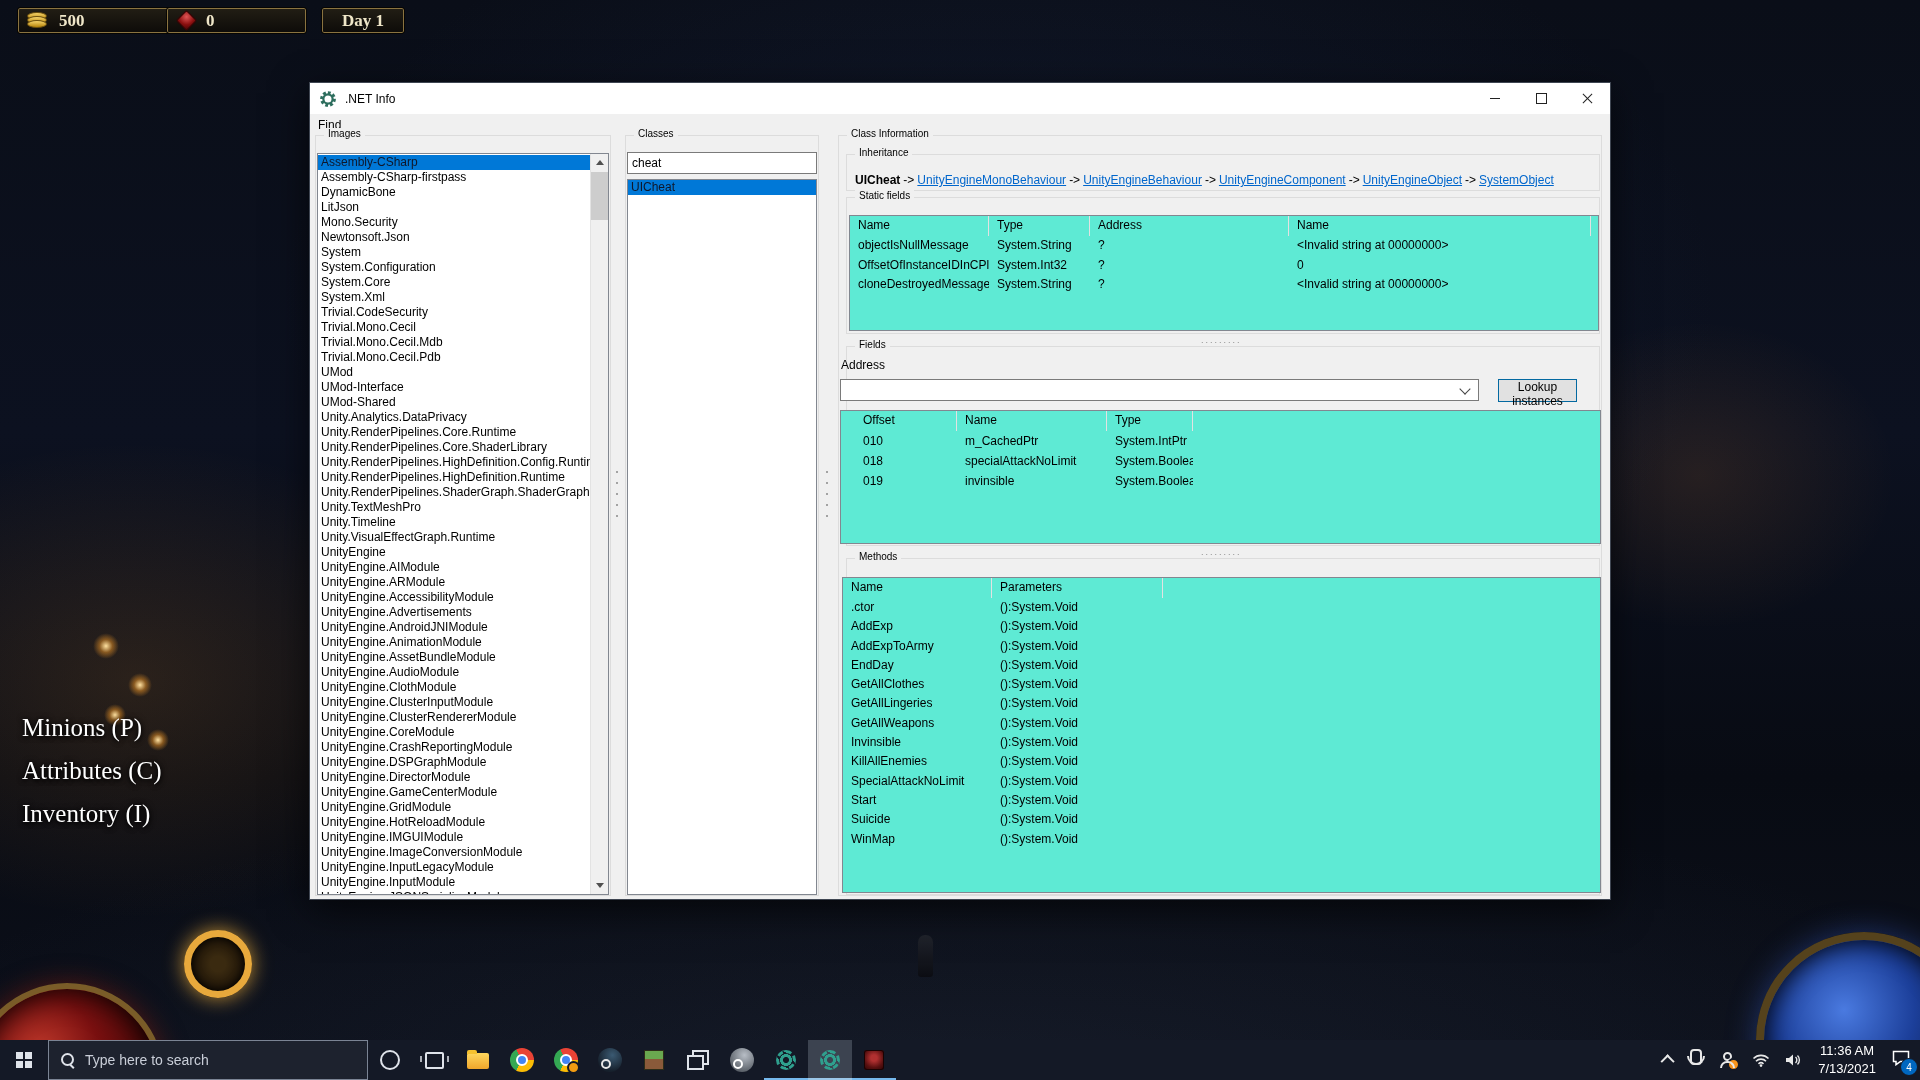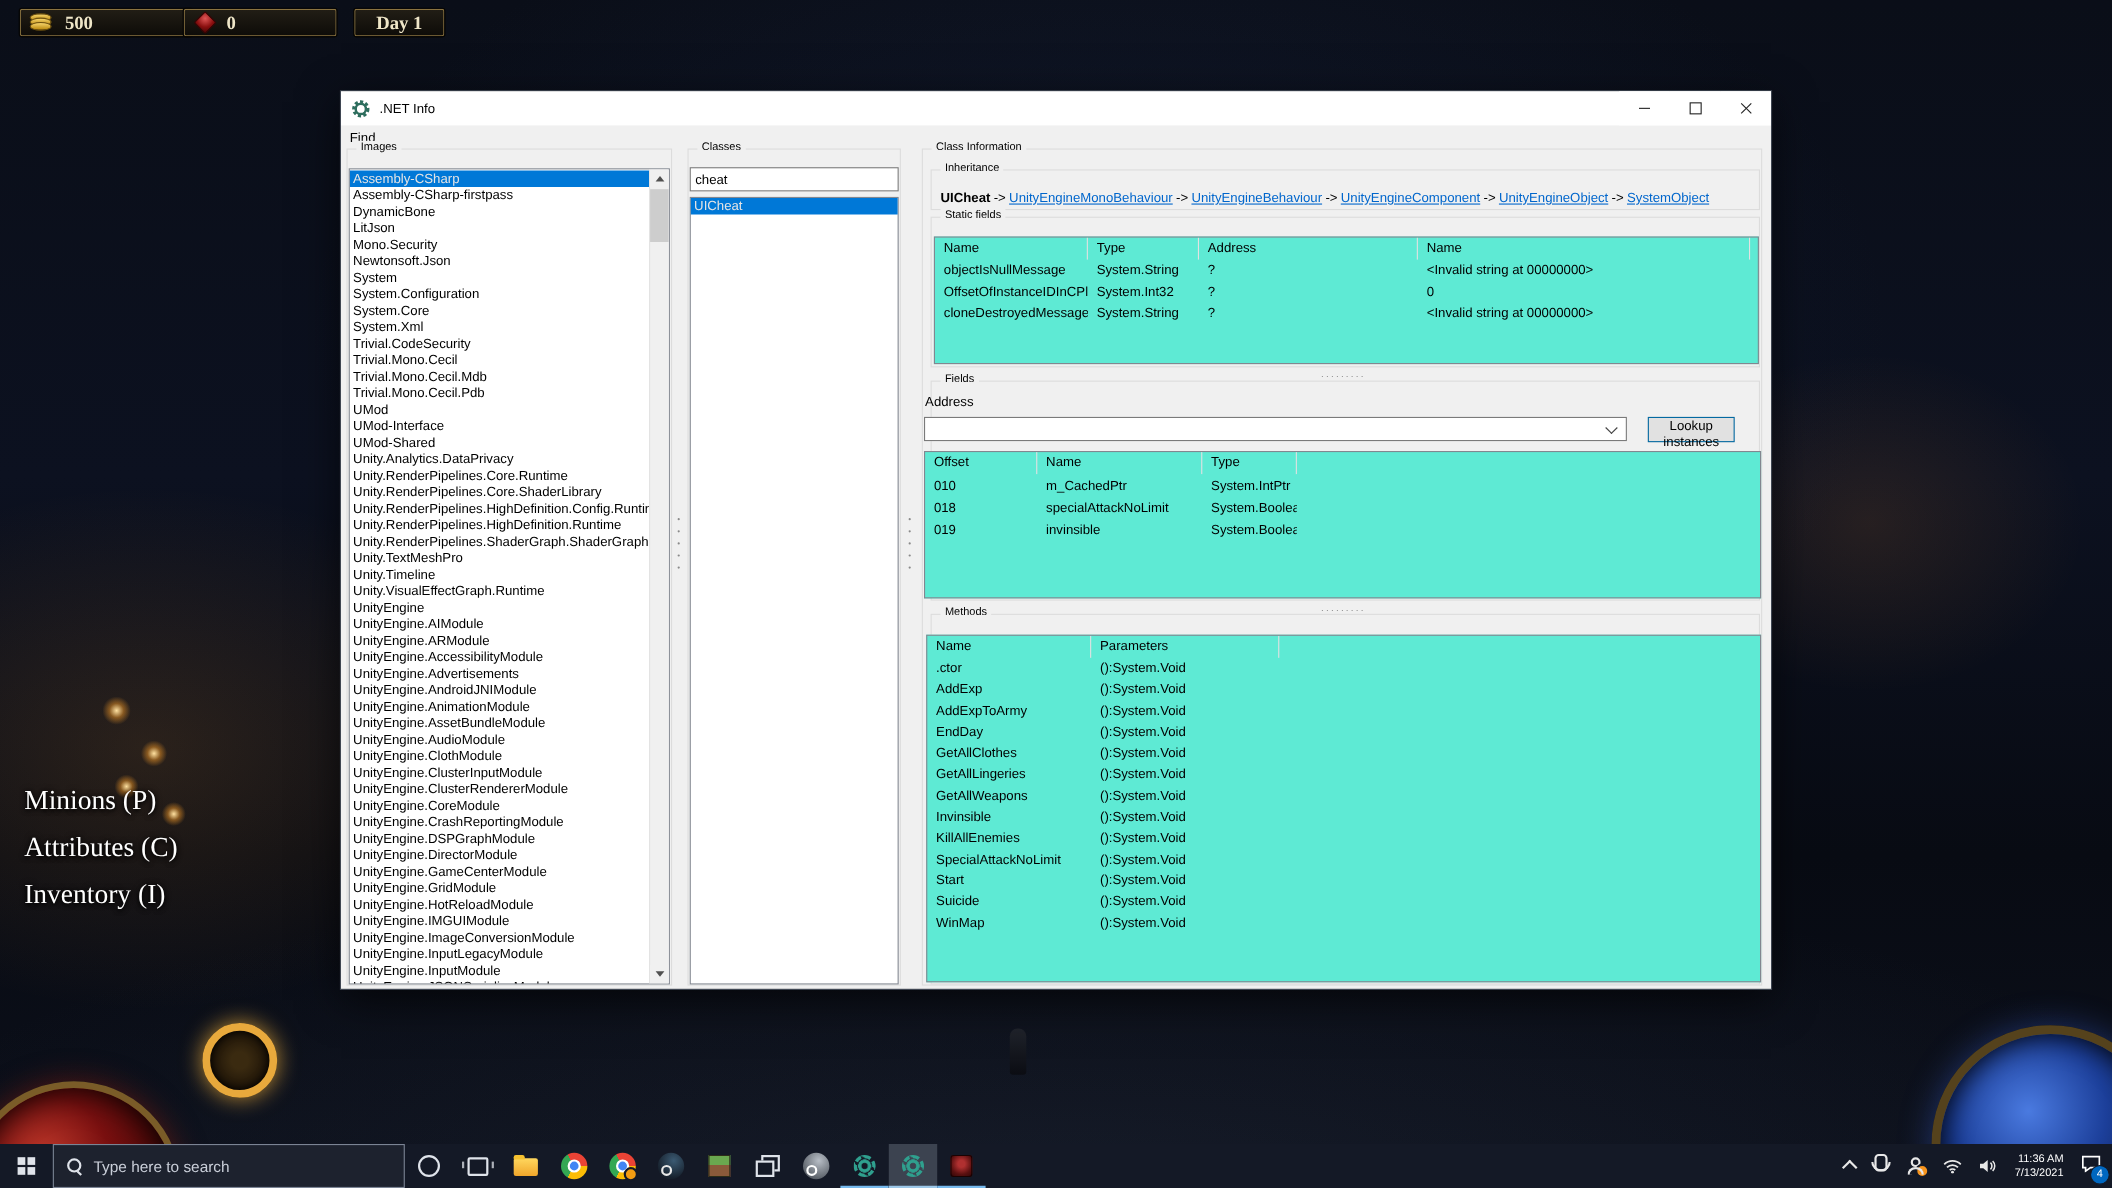--- a/index.html
+++ b/index.html
@@ -54,21 +54,21 @@
   .menubar{position:absolute;left:0;top:31px;right:0;height:21px;display:flex;align-items:center;}
   .menu-item{padding:2px 8px;}
   .groupbox{position:absolute;border:1px solid #dcdcdc;box-sizing:border-box;}
   .grouplabel{position:absolute;top:-8px;left:8px;background:#f0f0f0;padding:0 4px;font-size:10px;white-space:nowrap;}
   
   .gb-images{left:5px;top:52px;width:296px;height:761px;}
   .listbox{position:absolute;left:1px;top:17px;width:292px;height:742px;background:#fff;
     border:1px solid #828790;box-sizing:border-box;overflow:hidden;}
   .img-rows{position:absolute;left:0;top:1px;right:17px;}
   .img-rows .row{height:15px;line-height:15px;font-size:12px;padding-left:3px;white-space:nowrap;overflow:hidden;}
-  .row.selected{background:#0078d7;color:#e5e5e5;}
+  .row.selected{background:#0078d7;color:#0f172a;}
   .scrollbar{position:absolute;right:0;top:0;bottom:0;width:17px;background:#f0f0f0;border-left:1px solid #e3e3e3;}
   .sb-btn{position:absolute;left:0;width:17px;height:17px;display:flex;align-items:center;justify-content:center;background:#f0f0f0;border:none;padding:0;}
   .sb-up{top:0}.sb-down{bottom:0}
   .tri-up{width:0;height:0;border-left:4px solid transparent;border-right:4px solid transparent;border-bottom:5px solid #505050;}
   .tri-down{width:0;height:0;border-left:4px solid transparent;border-right:4px solid transparent;border-top:5px solid #505050;}
   .sb-thumb{position:absolute;left:0;top:18px;width:17px;height:48px;background:#cdcdcd;}
   
   .gb-classes{left:315px;top:52px;width:194px;height:761px;}
   .cls-input{position:absolute;left:1px;top:16px;width:190px;height:22px;box-sizing:border-box;
     border:1px solid #7a7a7a;background:#fff;font-size:12px;font-family:"Liberation Sans",sans-serif;padding:0 0 0 4px;}
@@ -96,21 +96,21 @@
   .tc{padding-left:8px;white-space:nowrap;overflow:hidden;}
   .tbl-static{left:2px;top:17px;width:750px;height:116px;}
   .tbl-static .thead,.tbl-static .trow{grid-template-columns:139px 101px 199px 302px 1fr;}
   .tbl-static .trow{height:19.5px;line-height:19.5px;}
   .addr-label{position:absolute;left:-6px;top:11px;}
   .combo{position:absolute;left:-7px;top:32px;width:639px;height:22px;background:#fff;border:1px solid #7a7a7a;box-sizing:border-box;}
   .combo .chev{position:absolute;right:9px;top:5px;width:7px;height:7px;border-right:1.5px solid #444;border-bottom:1.5px solid #444;transform:rotate(45deg);}
   .lookup-btn{position:absolute;left:651px;top:32px;width:79px;height:23px;background:#e1e1e1;border:1px solid #0369a1;
     font-size:12px;font-family:"Liberation Sans",sans-serif;padding:0;}
   .tbl-fields{left:-7px;top:63px;width:761px;height:134px;}
-  .tbl-fields .thead,.tbl-fields .trow{grid-template-columns:102px 150px 86px 1fr;}
+  .tbl-fields .thead,.tbl-fields .trow{grid-template-columns:102px 150px 86px 1fr;padding-left:14px;}
   .tbl-fields .trow{height:20px;line-height:20px;}
   .tbl-methods{left:-5px;top:18px;width:759px;height:316px;}
   .tbl-methods .thead,.tbl-methods .trow{grid-template-columns:149px 171px 1fr;}
   .tbl-methods .trow{height:19.3px;line-height:19.3px;}
   
   .taskbar{position:absolute;left:0;bottom:0;width:1920px;height:40px;background:#141926;display:flex;align-items:stretch;z-index:60;}
   .tb-btn{display:flex;align-items:center;justify-content:center;background:transparent;border:none;padding:0;position:relative;}
   .start-btn{width:48px;}
   .win-logo{width:16px;height:16px;background:
     linear-gradient(#dfe3ea,#dfe3ea) 0 0/7px 7px no-repeat,
@@ -153,21 +153,21 @@
   [data-icon="game-red"]{width:20px;height:20px;margin:2px;border-radius:3px;
     background:radial-gradient(circle at 50% 40%,#b03030 0 20%,#5a1010 62%,#2a0505);box-shadow:inset 0 0 0 1px #1a0202;}
   .tray{margin-left:auto;display:flex;align-items:center;gap:16px;padding-right:10px;}
   .chev-up{width:8px;height:8px;border-left:2px solid #e8e8e8;border-top:2px solid #e8e8e8;transform:rotate(45deg) translateY(2px);}
   .mic{position:relative;width:8px;height:12px;border:2px solid #e8e8e8;border-radius:4px;margin-bottom:6px;}
   .mic::after{content:'';position:absolute;left:-5px;top:5px;width:14px;height:7px;border:2px solid #e8e8e8;border-top:none;border-radius:0 0 9px 9px;}
   .person{position:relative;width:18px;height:16px;}
   .person::before{content:'';position:absolute;left:5px;top:0;width:5px;height:5px;border:2px solid #e8e8e8;border-radius:50%;}
   .person::after{content:'';position:absolute;left:2px;bottom:0;width:11px;height:5px;border:2px solid #e8e8e8;border-bottom:none;border-radius:8px 8px 0 0;}
   .person .dot{position:absolute;right:-4px;bottom:-3px;width:9px;height:9px;border-radius:50%;background:#f7941d;border:2px solid #141926;}
-  .clock{color:#fff;font-size:10px;line-height:1.35;text-align:right;}
+  .clock{color:#fff;font-size:13px;line-height:1.35;text-align:center;}
   .action-center{position:relative;}
   .ac-badge{position:absolute;right:-8px;bottom:-6px;width:16px;height:16px;border-radius:50%;background:#0067c0;
     color:#fff;font-size:10px;display:flex;align-items:center;justify-content:center;border:1px solid #141926;}
 </style>
 </head>
 <body>
 
 <div class="screen">
 
   <div class="desktop"></div>

